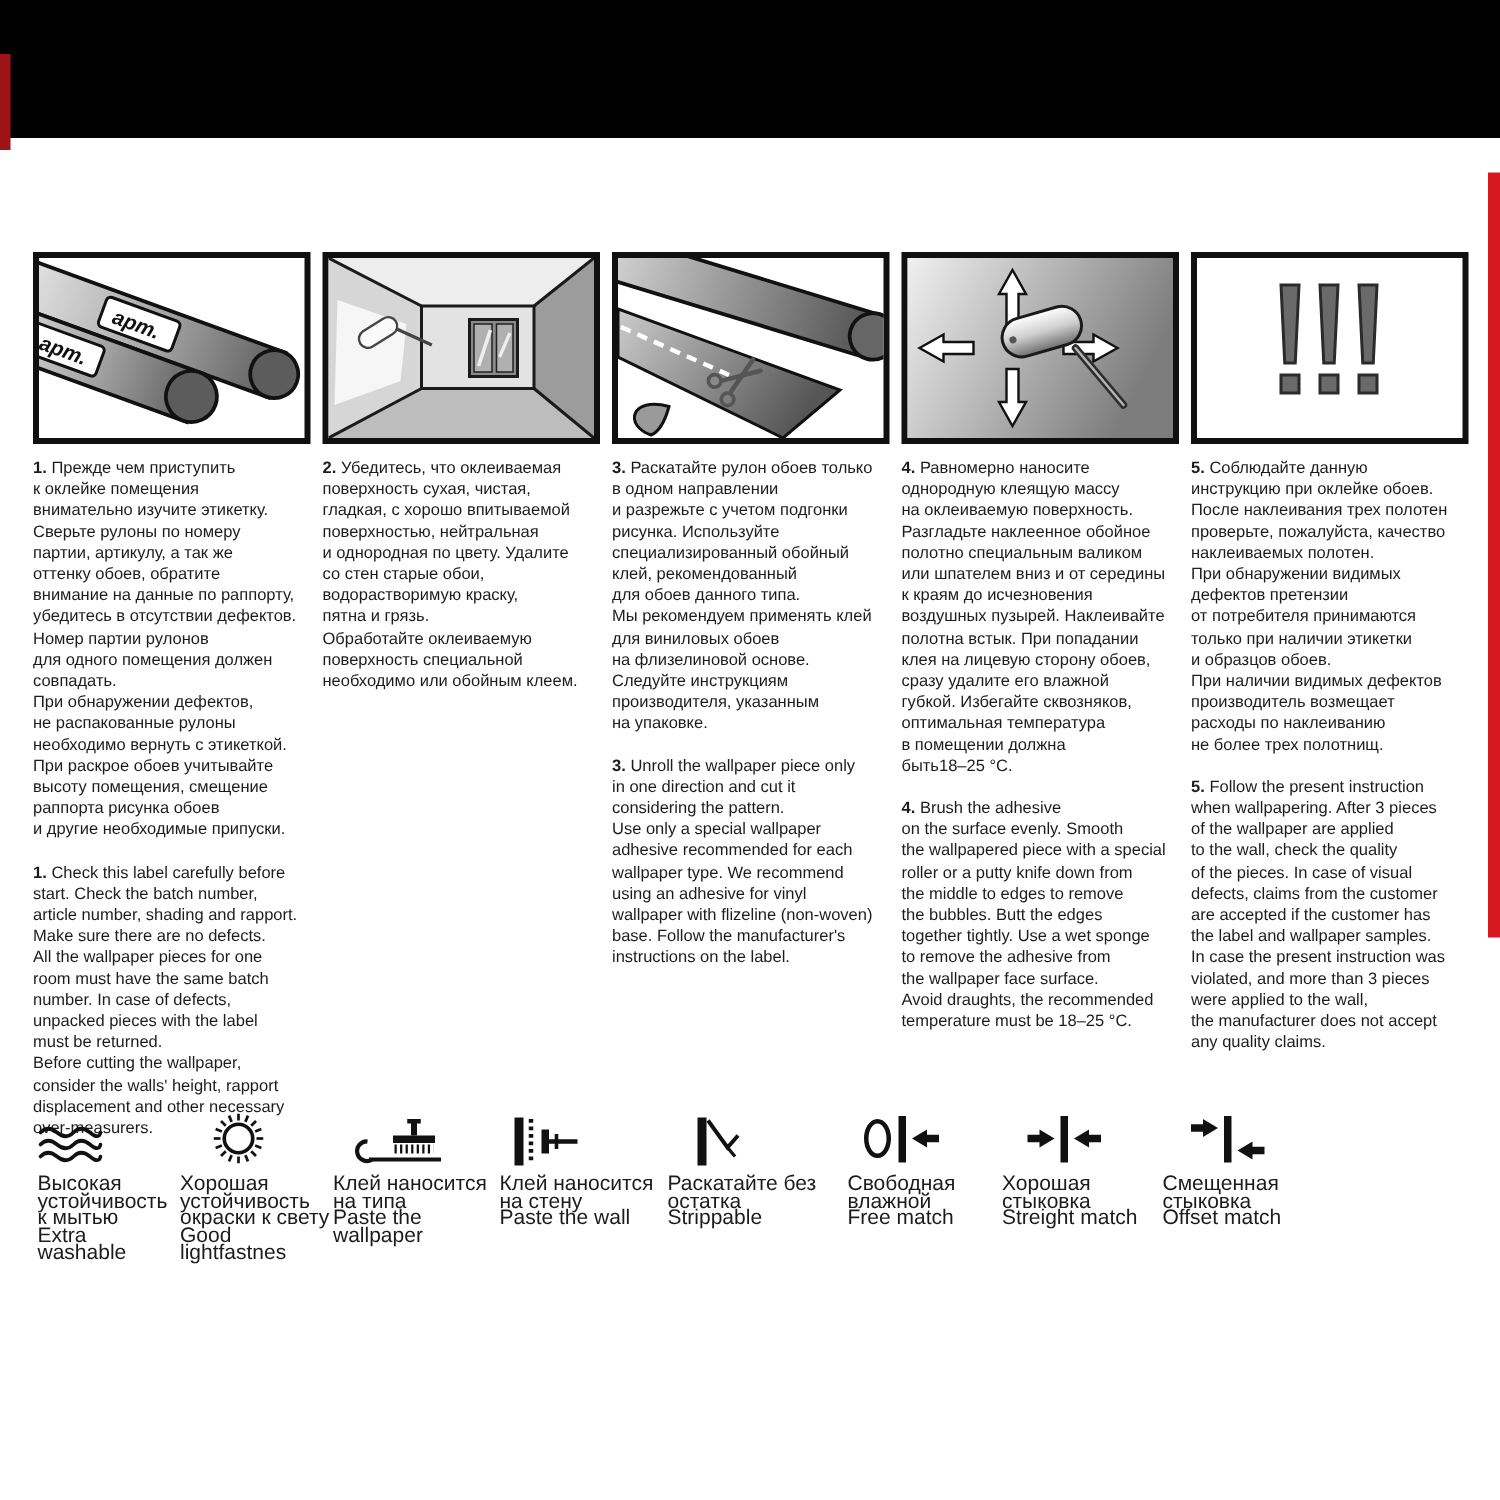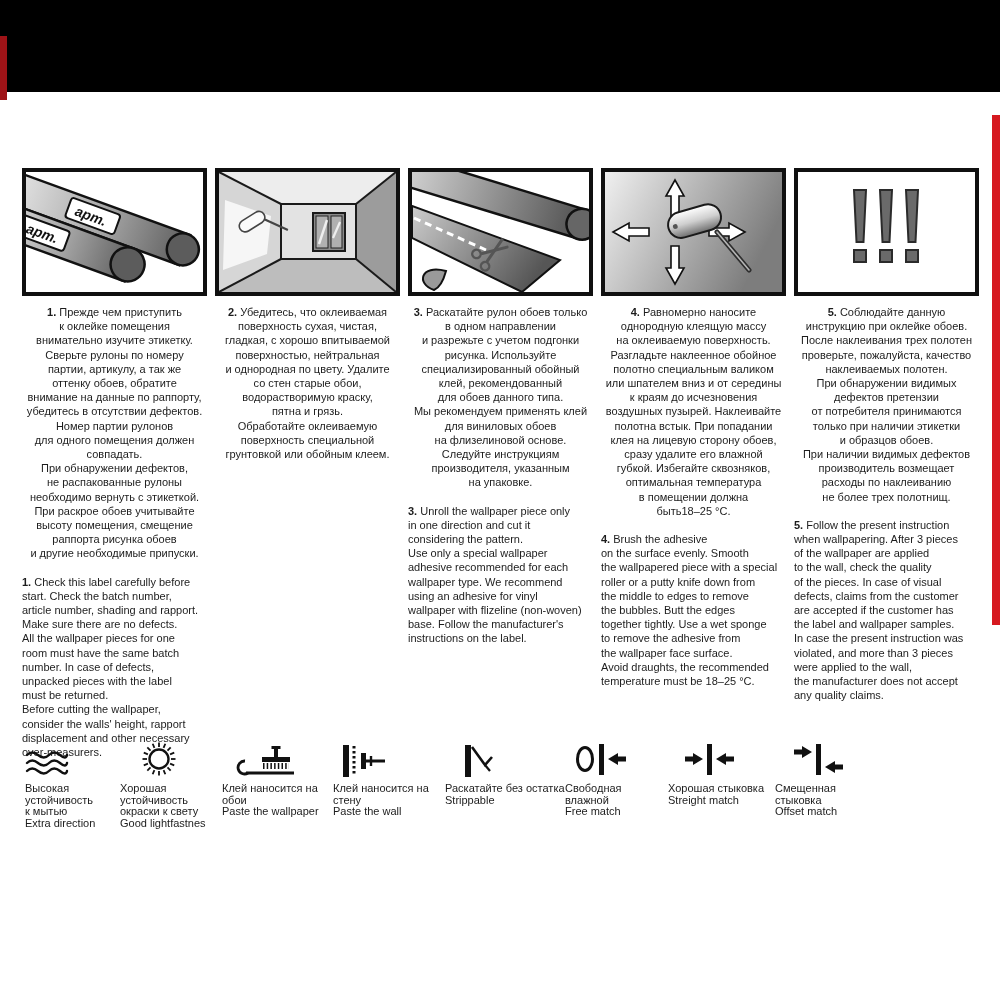--- a/index.html
+++ b/index.html
@@ -6,28 +6,28 @@
   body{width:1000px;height:1000px;background:#fff;position:relative;overflow:hidden;
        font-family:"Liberation Sans","DejaVu Sans",sans-serif;color:#1c1c1c;}
   .top-band{position:absolute;left:0;top:0;width:1000px;height:92px;background:#000;}
   .left-mark{position:absolute;left:0;top:36px;width:7px;height:64px;background:#9e1317;}
   .right-stripe{position:absolute;right:0;top:115px;width:8px;height:510px;background:#d61920;}
   .columns{position:absolute;left:22px;top:168px;display:flex;gap:8px;}
   .col{width:185px;}
   .panel{width:177px;height:120px;border:4px solid #101010;background:#fff;}
   .panel svg{display:block}
   p.txt{margin:0;font-size:11px;line-height:14.2px;}
-  p.ru{margin-top:9px;text-align:center;}
+  p.ru{margin-top:9px;}
   p.en{margin-top:14px;}
   p.txt b{font-weight:700;}
   .flow{white-space:pre-line;}
   .legend{position:absolute;left:25px;top:740px;display:flex;}
   .item{flex:0 0 auto;}
   .glyph{height:38px;display:flex;align-items:flex-end;}
-  .cap{font-size:11px;line-height:11.5px;white-space:pre-line;margin-top:5px;}
+  .cap{font-size:14px;line-height:11.5px;white-space:pre-line;margin-top:5px;}
   .w1{width:95px}.w2{width:102px}.w3{width:111px}.w4{width:112px}.w5{width:120px}
   .w6{width:103px}.w7{width:107px}.w8{width:105px}.w9{width:95px}
 </style>
 </head>
 <body>
 
 <div class="top-band"></div>
 <div class="left-mark"></div>
 <div class="right-stripe"></div>
 
@@ -117,21 +117,21 @@
     <p class="txt ru"><b>2.</b> <span class="flow">Убедитесь, что оклеиваемая
 поверхность сухая, чистая,
 гладкая, с хорошо впитываемой
 поверхностью, нейтральная
 и однородная по цвету. Удалите
 со стен старые обои,
 водорастворимую краску,
 пятна и грязь.
 Обработайте оклеиваемую
 поверхность специальной
-грунтовкой или обойным клеем.</span></p>
+необходимо или обойным клеем.</span></p>
   </section>
 
   <section class="col">
     <div class="panel">
       <svg width="177" height="120" viewBox="0 0 177 120">
         <defs>
           <linearGradient id="p3s" x1="0" y1="0" x2="1" y2="0.4">
             <stop offset="0" stop-color="#cccccc"></stop>
               <stop offset="1" stop-color="#565656"></stop>
           </linearGradient>
@@ -285,21 +285,21 @@
       <svg width="44" height="30" viewBox="0 0 44 30">
         <g fill="none" stroke="#111" stroke-width="2.4" stroke-linecap="round">
           <path d="M2,7 q5,-5 11,0 t11,0 t11,0 t7,0"></path>
           <path d="M2,15 q5,-5 11,0 t11,0 t11,0 t7,0"></path>
           <path d="M2,23 q5,-5 11,0 t11,0 t11,0 t7,0"></path>
         </g>
       </svg>
     </div>
     <div class="cap"><span class="flow">Высокая устойчивость
 к мытью</span>
-<span class="flow">Extra direction</span></div>
+<span class="flow">Extra washable</span></div>
   </div>
 
   <div class="item w2">
     <div class="glyph" style="margin-left:18px">
       <svg width="44" height="38" viewBox="0 0 44 38">
         <circle cx="21" cy="19" r="9.5" fill="none" stroke="#111" stroke-width="2.4"></circle>
         <g stroke="#111" stroke-width="1.8">
           <line x1="33" y1="19" x2="37.5" y2="19" transform="rotate(0 21 19)"></line>
           <line x1="33" y1="19" x2="37.5" y2="19" transform="rotate(22.5 21 19)"></line>
           <line x1="33" y1="19" x2="37.5" y2="19" transform="rotate(45 21 19)"></line>
@@ -328,21 +328,21 @@
     <div class="glyph" style="margin-left:8px">
       <svg width="68" height="34" viewBox="0 0 68 34">
         <path d="M18,29 A6.5,6.5 0 1 1 15,17" fill="none" stroke="#111" stroke-width="2.8"></path>
         <line x1="16" y1="29" x2="64" y2="29" stroke="#111" stroke-width="2.8"></line>
         <rect x="32" y="13" width="28" height="5" fill="#111"></rect>
         <line x1="33" y1="22" x2="59" y2="22" stroke="#111" stroke-width="6" stroke-dasharray="1.5 2.2"></line>
         <rect x="44" y="4" width="4" height="9" fill="#111"></rect>
         <rect x="41.5" y="2" width="9" height="3" fill="#111"></rect>
       </svg>
     </div>
-    <div class="cap"><span class="flow">Клей наносится на обои</span>
+    <div class="cap"><span class="flow">Клей наносится на типа</span>
 <span class="flow">Paste the wallpaper</span></div>
   </div>
 
   <div class="item w4">
     <div class="glyph" style="margin-left:8px">
       <svg width="56" height="34" viewBox="0 0 56 34">
         <rect x="2" y="1" width="6" height="32" fill="#111"></rect>
         <line x1="13" y1="2" x2="13" y2="32" stroke="#111" stroke-width="3" stroke-dasharray="2.5 2.5"></line>
         <rect x="20" y="9" width="5" height="16" fill="#111"></rect>
         <line x1="25" y1="17" x2="44" y2="17" stroke="#111" stroke-width="3"></line>

